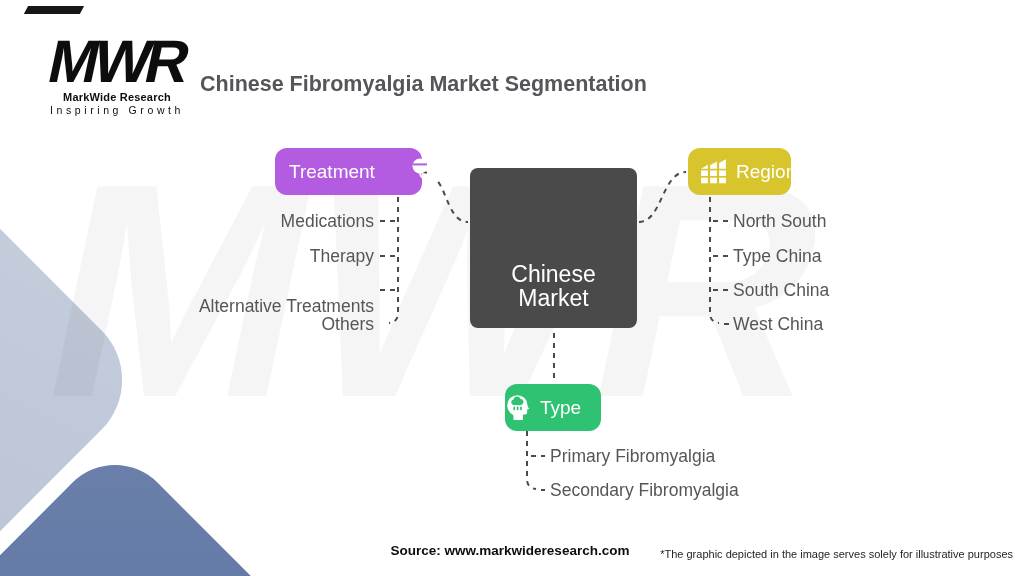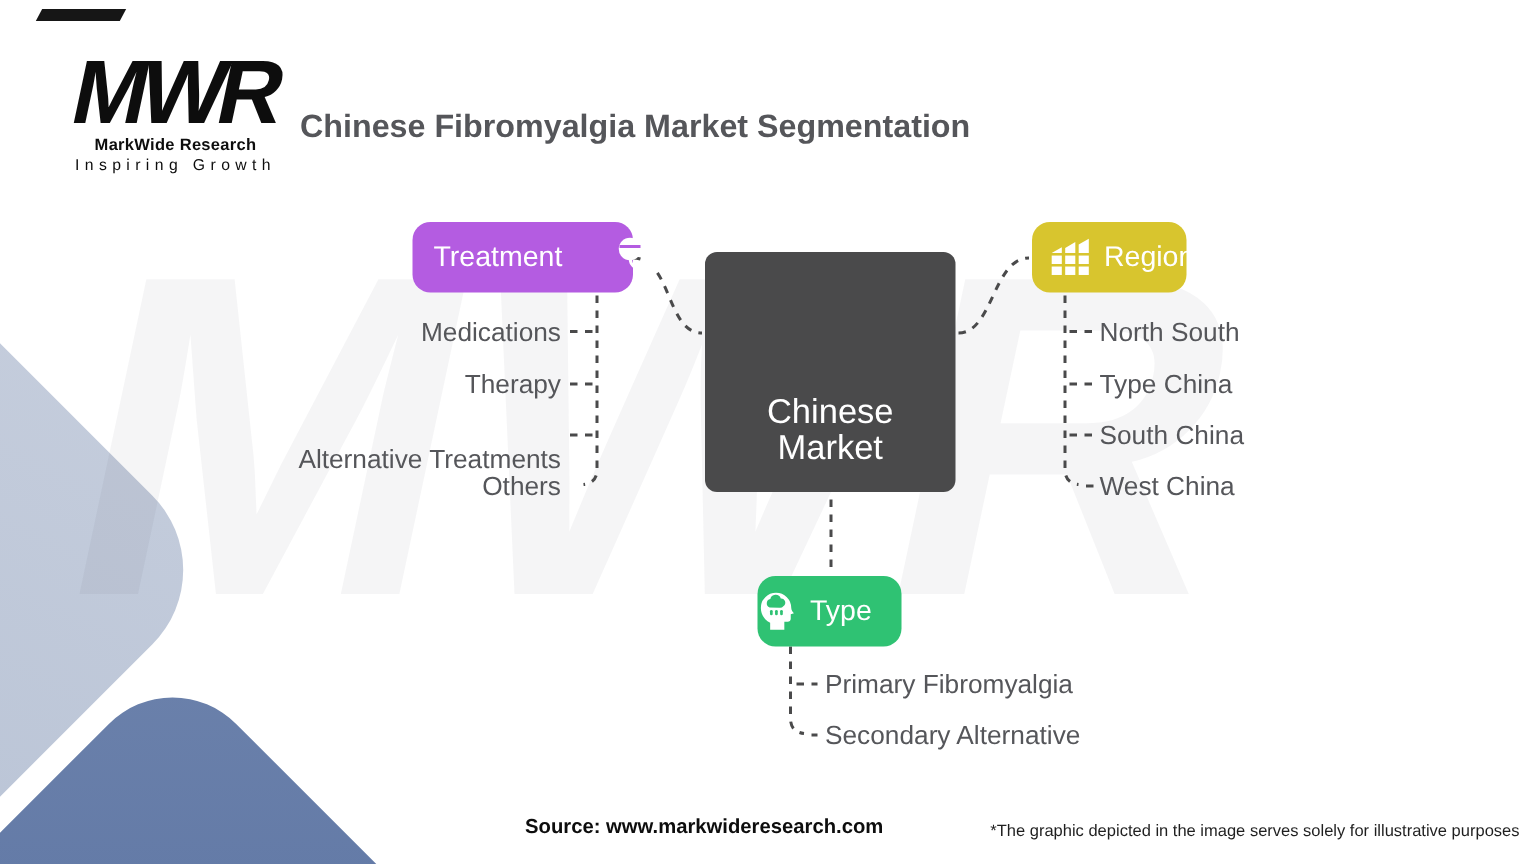--- a/index.html
+++ b/index.html
@@ -84,21 +84,21 @@
   .r-south { left:733px; top:280px; }
   .r-west  { left:733px; top:314px; }
   .t-prim { left:550px; top:446px; }
   .t-sec  { left:550px; top:480px; }
 
   
   .connector-layer { position:absolute; left:0; top:0; pointer-events:none; }
 
   
   .footer-source {
-    position:absolute; left:350px; top:543px; width:320px; text-align:left;
+    position:absolute; left:350px; top:543px; width:320px; text-align:center;
     font-size:13.5px; font-weight:700; color:#0d0d0d;
   }
   .footer-disclaimer {
     position:absolute; right:11px; top:548px;
     font-size:11px; color:#1f1f1f;
   }
 </style>
 </head>
 <body>
 
@@ -194,16 +194,16 @@
 <div class="leaf leaf-right-align l-ther">Therapy</div>
 <div class="leaf leaf-right-align l-alt">Alternative Treatments</div>
 <div class="leaf leaf-right-align l-oth">Others</div>
 
 <div class="leaf r-north">North South</div>
 <div class="leaf r-east">Type China</div>
 <div class="leaf r-south">South China</div>
 <div class="leaf r-west">West China</div>
 
 <div class="leaf t-prim">Primary Fibromyalgia</div>
-<div class="leaf t-sec">Secondary Alternative</div>
+<div class="leaf t-sec">Secondary Fibromyalgia</div>
 
 <div class="footer-source">Source: www.markwideresearch.com</div>
 <div class="footer-disclaimer">*The graphic depicted in the image serves solely for illustrative purposes</div>
 
 </body></html>

